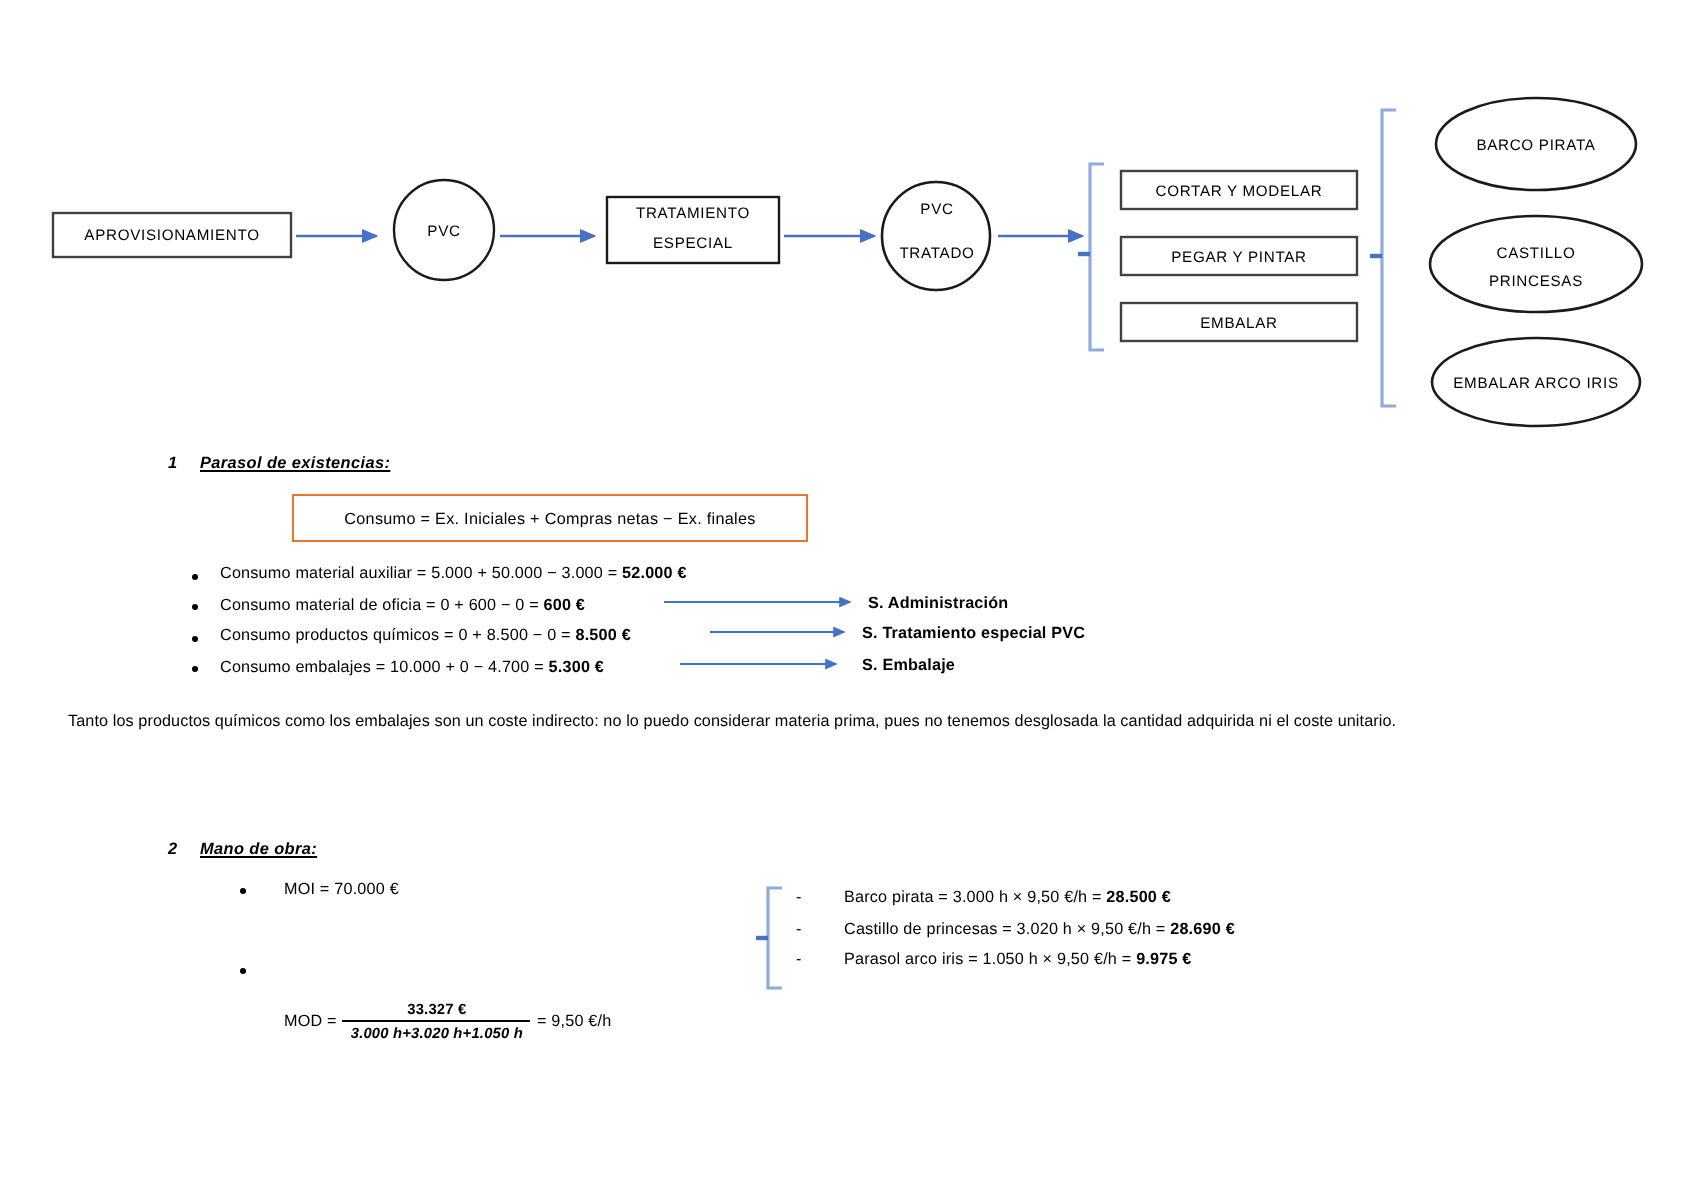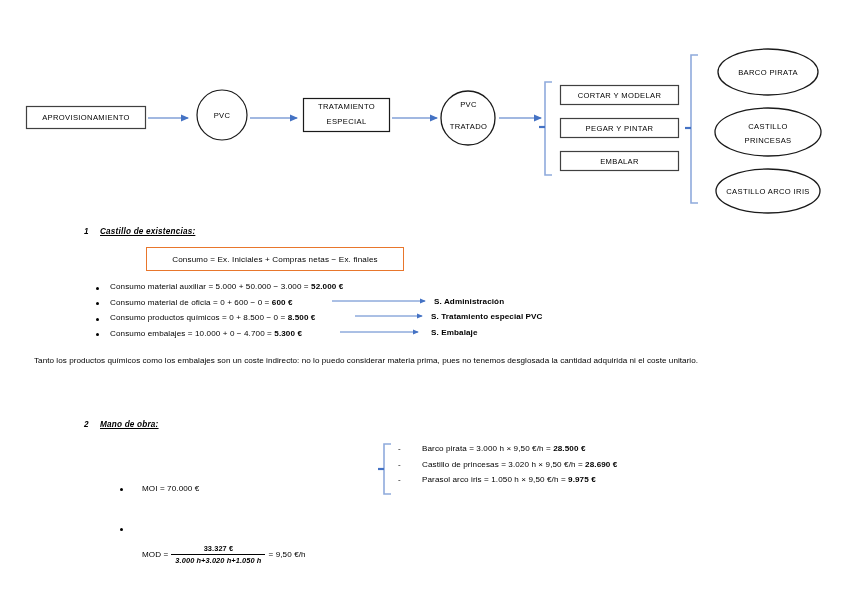--- a/index.html
+++ b/index.html
@@ -123,21 +123,20 @@
     position: absolute;
     left: 120px;
     top: 440px;
     width: 260px;
   }
   .mo-row {
     position: relative;
     font-size: 8.1px;
     letter-spacing: 0.1px;
     white-space: nowrap;
-    margin-top: 44px;
   }
   .mo-dot {
     position: absolute;
     left: 0;
     top: 4px;
     width: 3px; height: 3px;
     background: #000;
     border-radius: 50%;
   }
   .mo-text { position: absolute; left: 22px; top: 0; }
@@ -256,25 +255,25 @@
 
   <div class="node-label" style="left:560px; top:119px; width:119px; height:19px;">PEGAR Y PINTAR</div>
   <div class="node-label" style="left:560px; top:86px; width:119px; height:19px;">CORTAR Y MODELAR</div>
   <div class="node-label" style="left:560px; top:152px; width:119px; height:19px;">EMBALAR</div>
 
   <div class="node-label" style="left:718px; top:62px; width:100px; height:20px;">BARCO PIRATA</div>
 
   <div class="node-label" style="left:715px; top:119px; width:106px; height:14px;">CASTILLO</div>
   <div class="node-label" style="left:715px; top:133px; width:106px; height:14px;">PRINCESAS</div>
 
-  <div class="node-label" style="left:716px; top:181px; width:104px; height:20px;">CASTILLO ARCO IRIS</div>
+  <div class="node-label" style="left:716px; top:181px; width:104px; height:20px;">EMBALAR ARCO IRIS</div>
 </div>
 
 <div class="sec-num" style="left:84px; top:227px;">1</div>
-<div class="sec-heading" style="left:100px; top:227px;">Castillo de existencias:</div>
+<div class="sec-heading" style="left:100px; top:227px;">Parasol de existencias:</div>
 
 <div id="formula-box">
   <span>Consumo = Ex. Iniciales + Compras netas − Ex. finales</span>
 </div>
 
 <div id="consumo-list">
   <div class="bullet-row">
     <span class="bullet-dot"></span>
     <span class="bullet-text"><span>Consumo material auxiliar = 5.000 + 50.000 − 3.000 = </span><b>52.000 €</b></span>
   </div>

